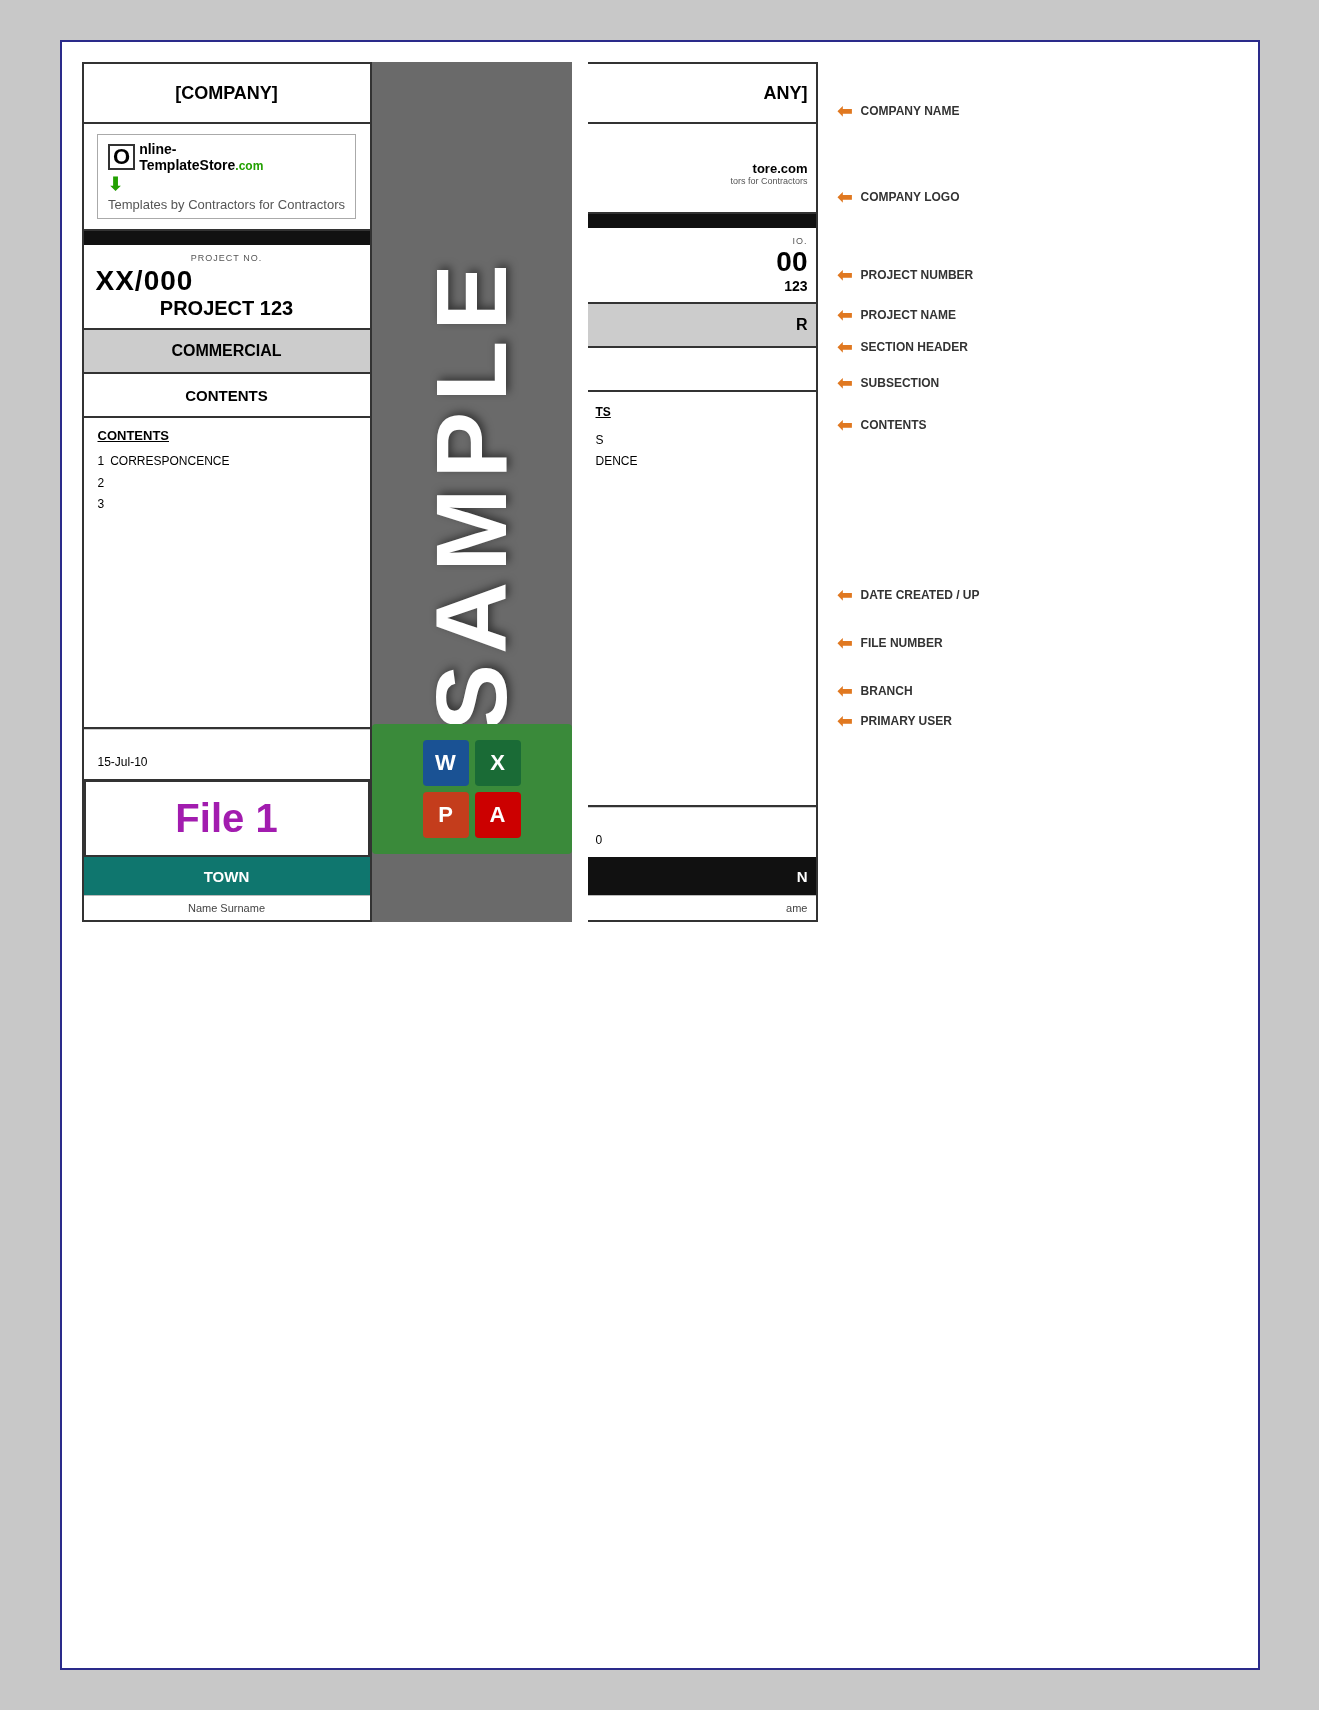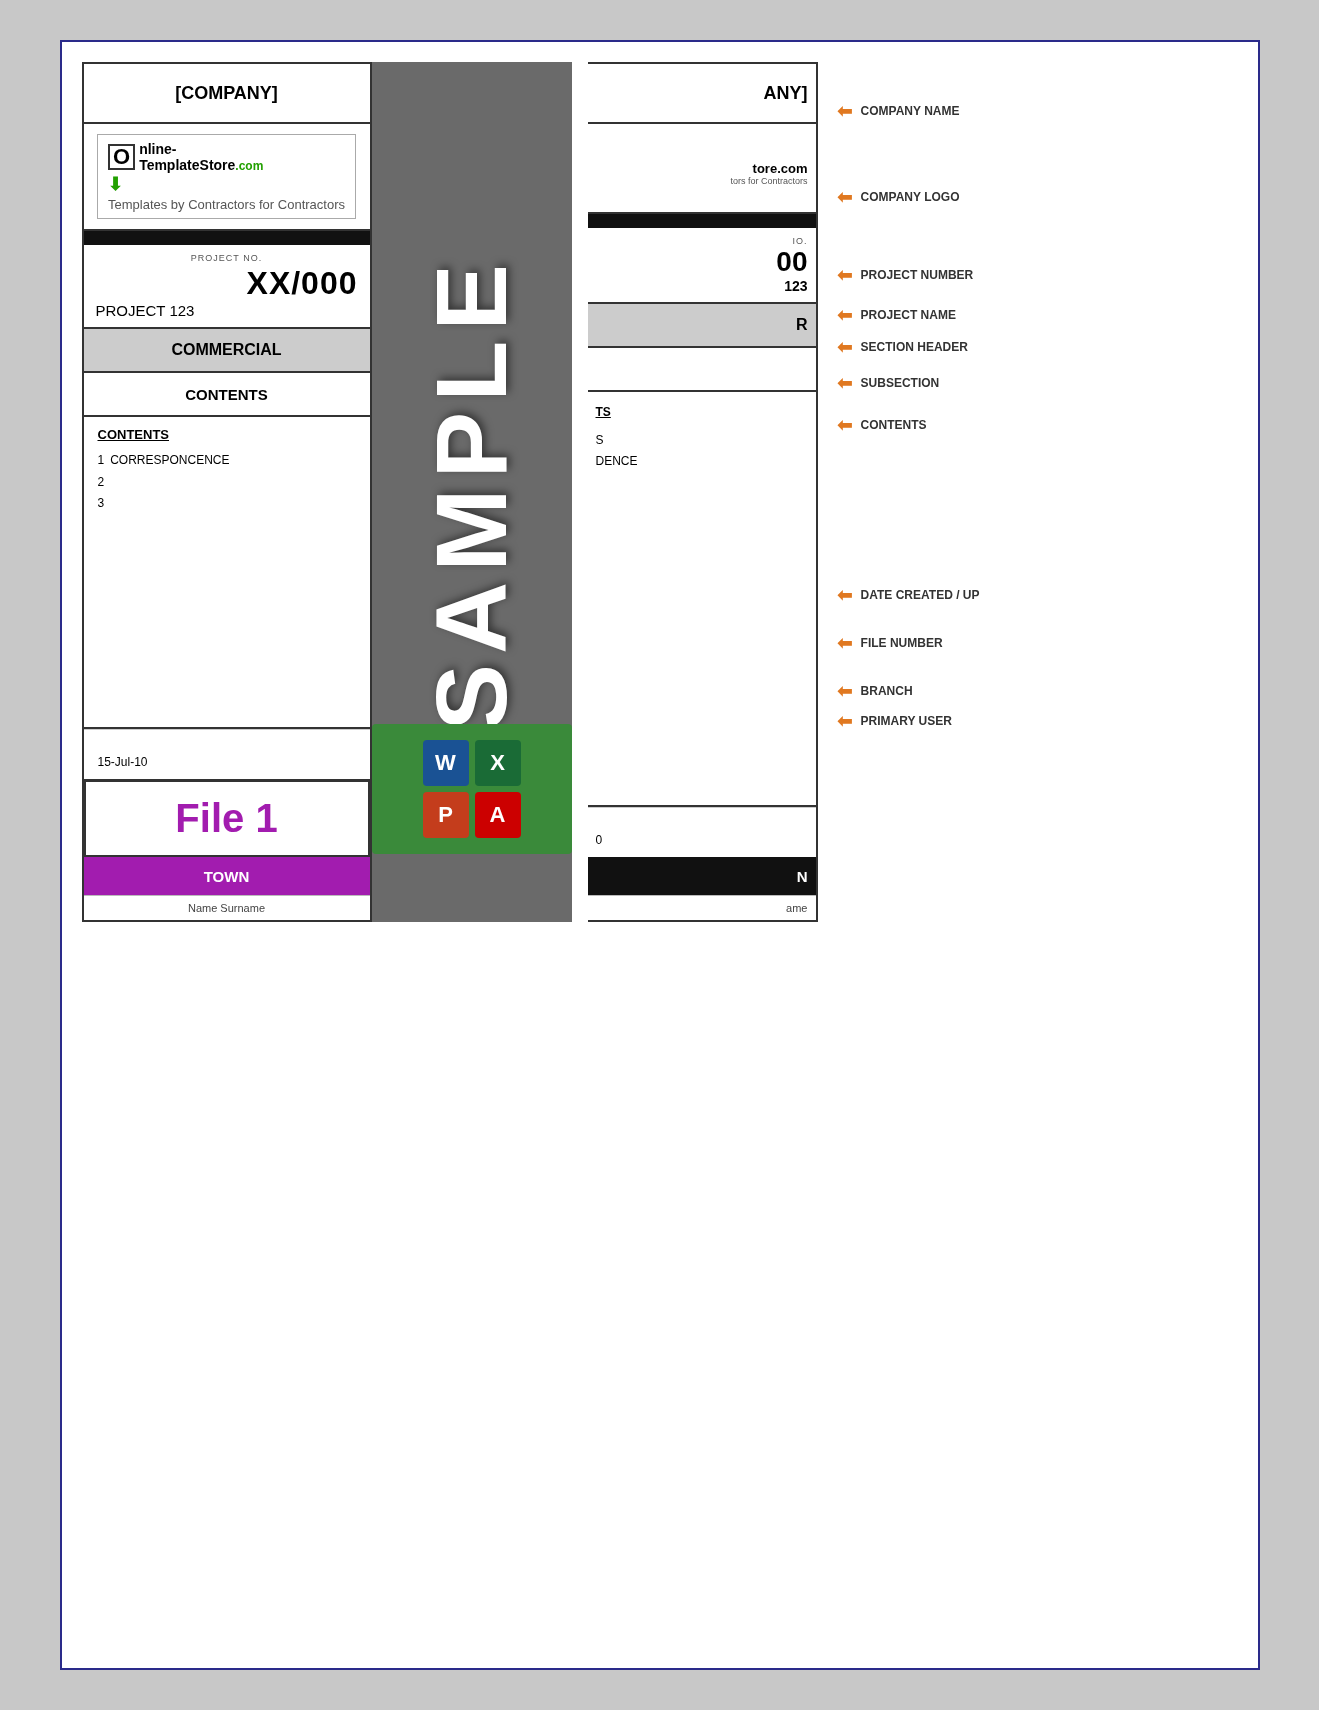--- a/index.html
+++ b/index.html
@@ -126,30 +126,30 @@
 
     .project-no-label {
       font-size: 9px;
       color: #555;
       text-align: center;
       letter-spacing: 1px;
       margin-bottom: 2px;
     }
 
     .project-no-value {
-      font-size: 32px;
-      font-weight: bold;
-      text-align: right;
+      font-size: 28px;
+      font-weight: bold;
+      text-align: left;
       letter-spacing: 1px;
     }
 
     .project-name-value {
-      font-size: 15px;
-      font-weight: normal;
-      text-align: left;
+      font-size: 20px;
+      font-weight: bold;
+      text-align: center;
     }
 
     .binder-card .section-header-row {
       border-bottom: 2px solid #333;
       background: #cccccc;
       text-align: center;
       padding: 10px 8px;
       font-weight: bold;
       font-size: 16px;
       min-height: 44px;
@@ -213,21 +213,21 @@
       justify-content: center;
     }
 
     .file-number-text {
       font-size: 40px;
       font-weight: bold;
       color: #a21caf;
     }
 
     .binder-card .branch-row {
-      background: #a21caf;
+      background: #0f766e;
       color: white;
       text-align: center;
       font-weight: bold;
       font-size: 15px;
       min-height: 38px;
       display: flex;
       align-items: center;
       justify-content: center;
     }
 

